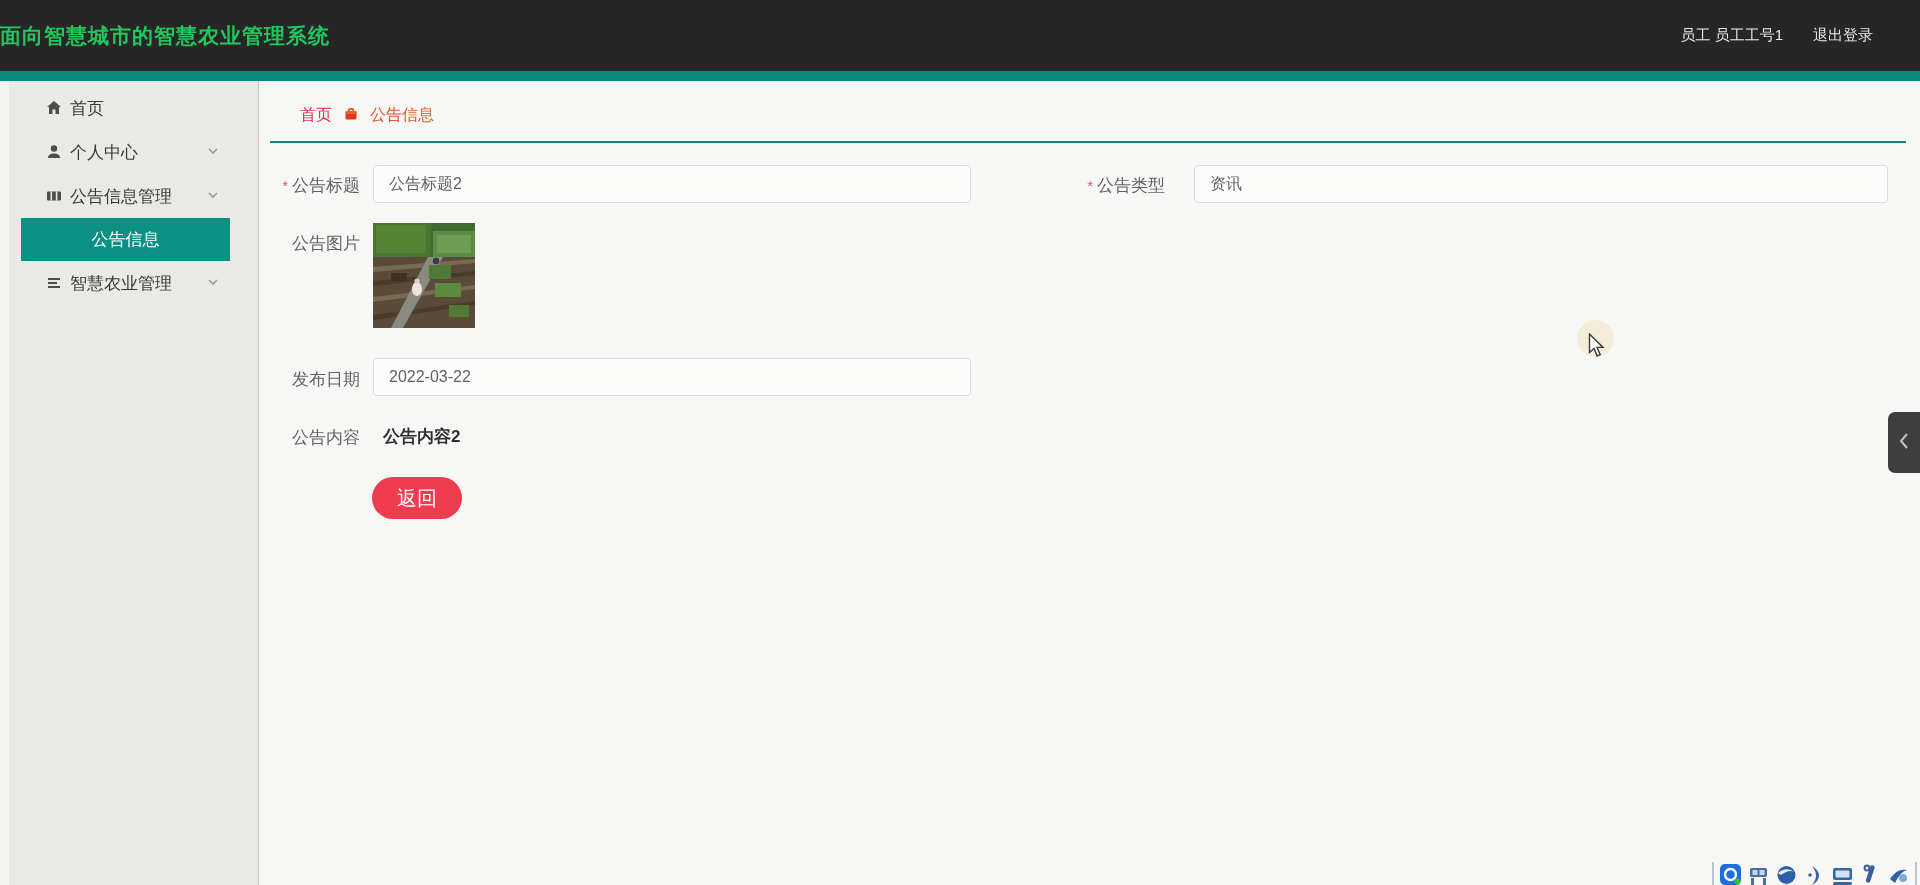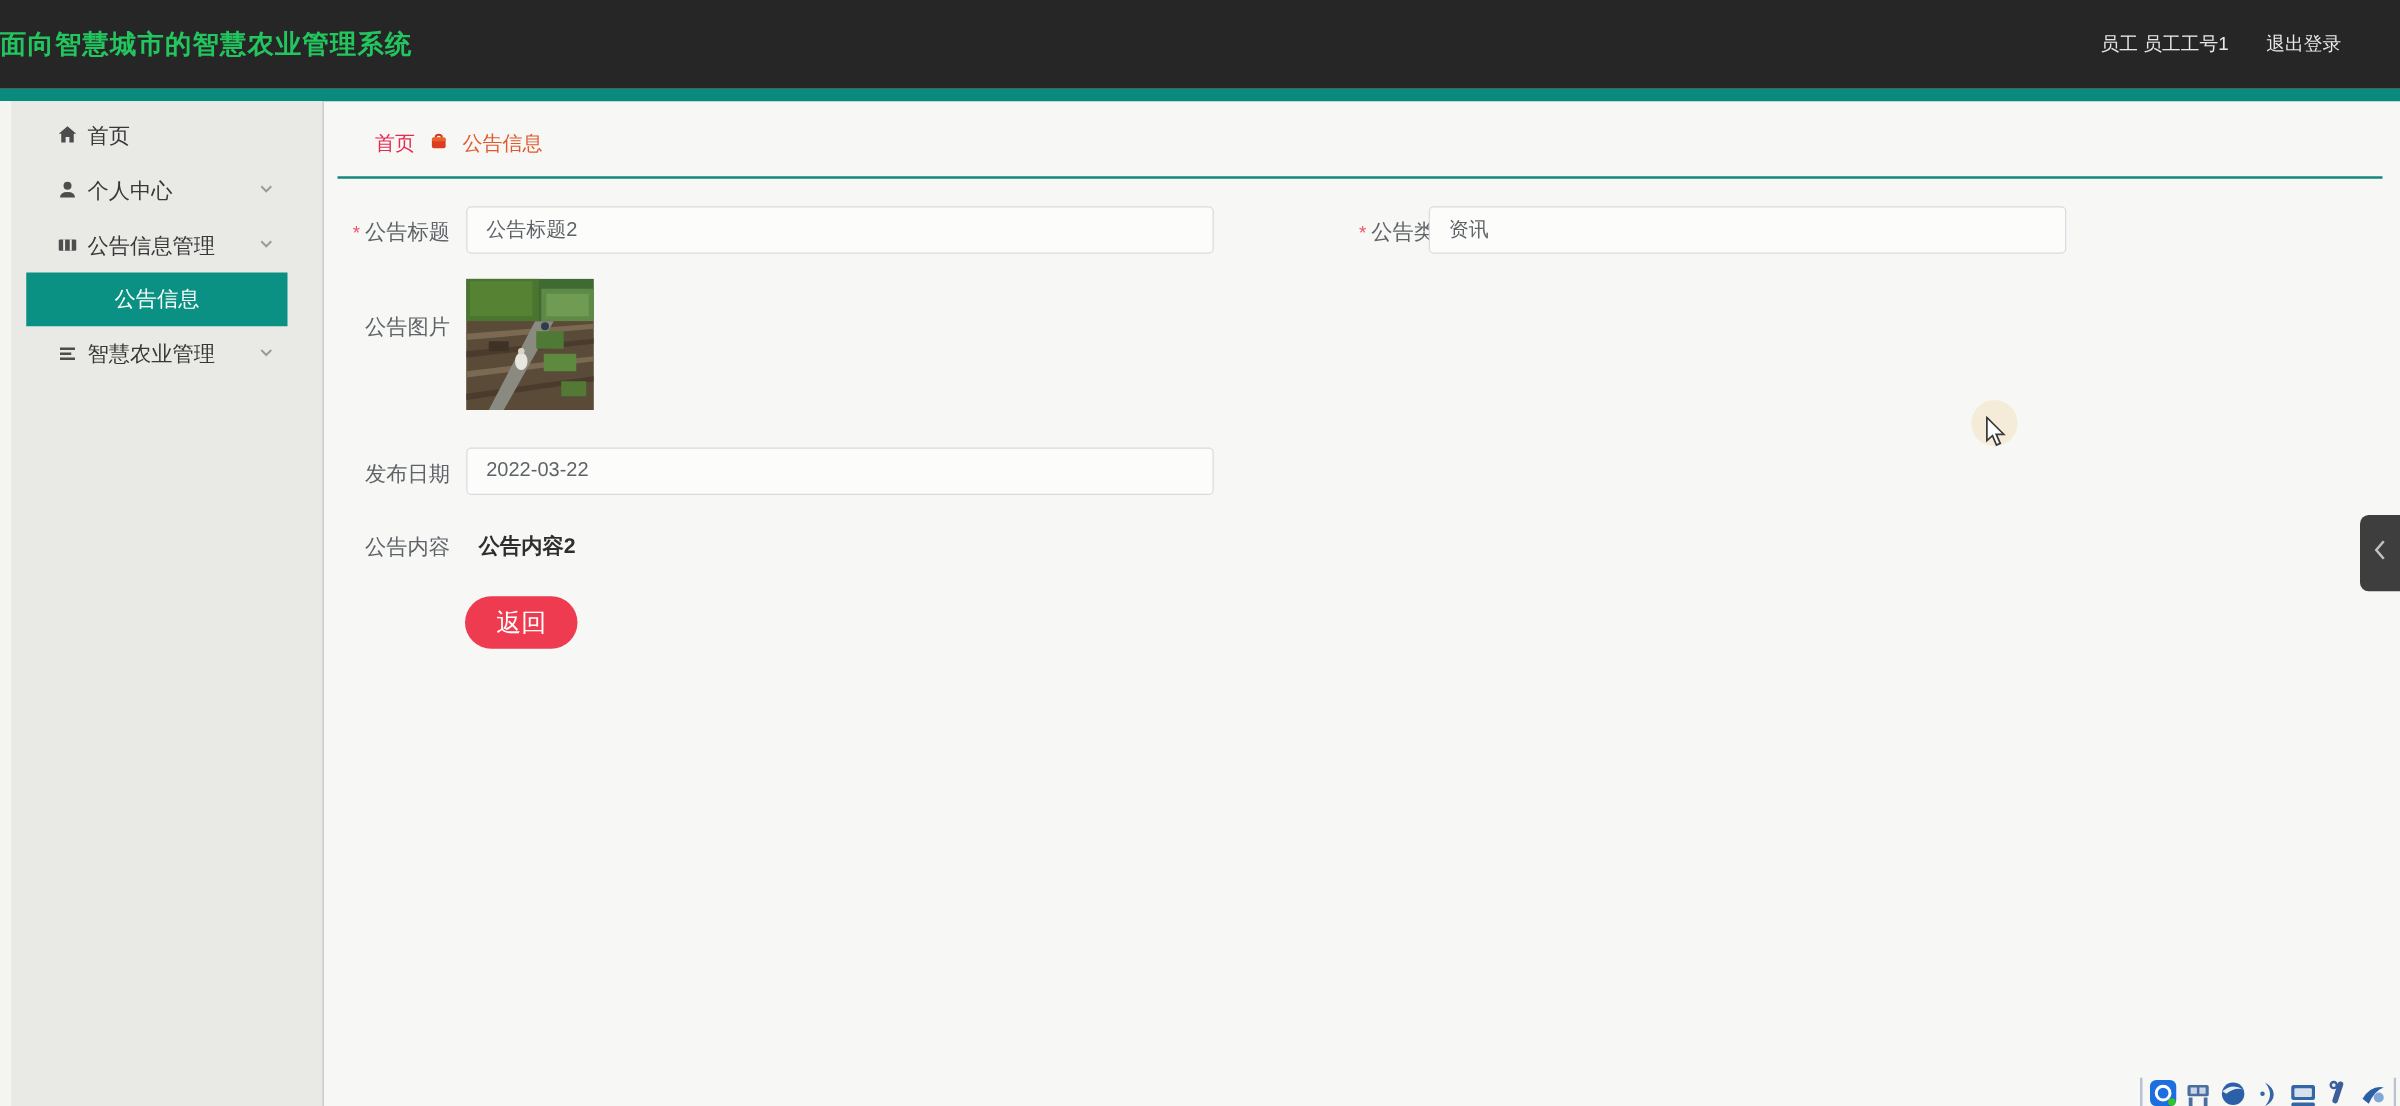--- a/index.html
+++ b/index.html
@@ -155,23 +155,23 @@
           </svg>
       </span>
       <span class="bc-current">公告信息</span>
     </div>
     <div class="bc-divider"></div>
 
     <span class="lbl" style="left:-30px; top:93px;"><span class="req">*</span><span>公告标题</span></span>
     <input class="inp" style="left: 113px; top: 84px; width: 598px;" value="公告标题2">
 
     <span class="lbl" style="left:775px; top:93px;"><span class="req">*</span><span>公告类型</span></span>
-    <input class="inp" style="left: 883px; top: 84px; width: 510px;" value="资讯">
-
-    <span class="lbl" style="left:-30px; top:151px;margin-top:18px;">公告图片</span>
+    <input class="inp" style="left: 934px; top: 84px; width: 694px;" value="资讯">
+
+    <span class="lbl" style="left:-30px; top:151px;">公告图片</span>
     <svg class="announce-img" viewBox="0 0 102 105" preserveAspectRatio="none">
       <rect x="0" y="0" width="102" height="105" fill="#6d5a43"></rect>
       <rect x="0" y="0" width="102" height="34" fill="#3f6b33"></rect>
       <rect x="0" y="0" width="58" height="34" fill="#49752f"></rect>
       <rect x="3" y="2" width="50" height="28" fill="#558233"></rect>
       <rect x="60" y="8" width="42" height="26" fill="#5d8a46"></rect>
       <rect x="64" y="12" width="34" height="18" fill="#6f9c52"></rect>
       <g>
         <rect x="0" y="34" width="102" height="71" fill="#5a4a38"></rect>
         <polygon points="0,44 102,36 102,40 0,49" fill="#7a6a52"></polygon>

